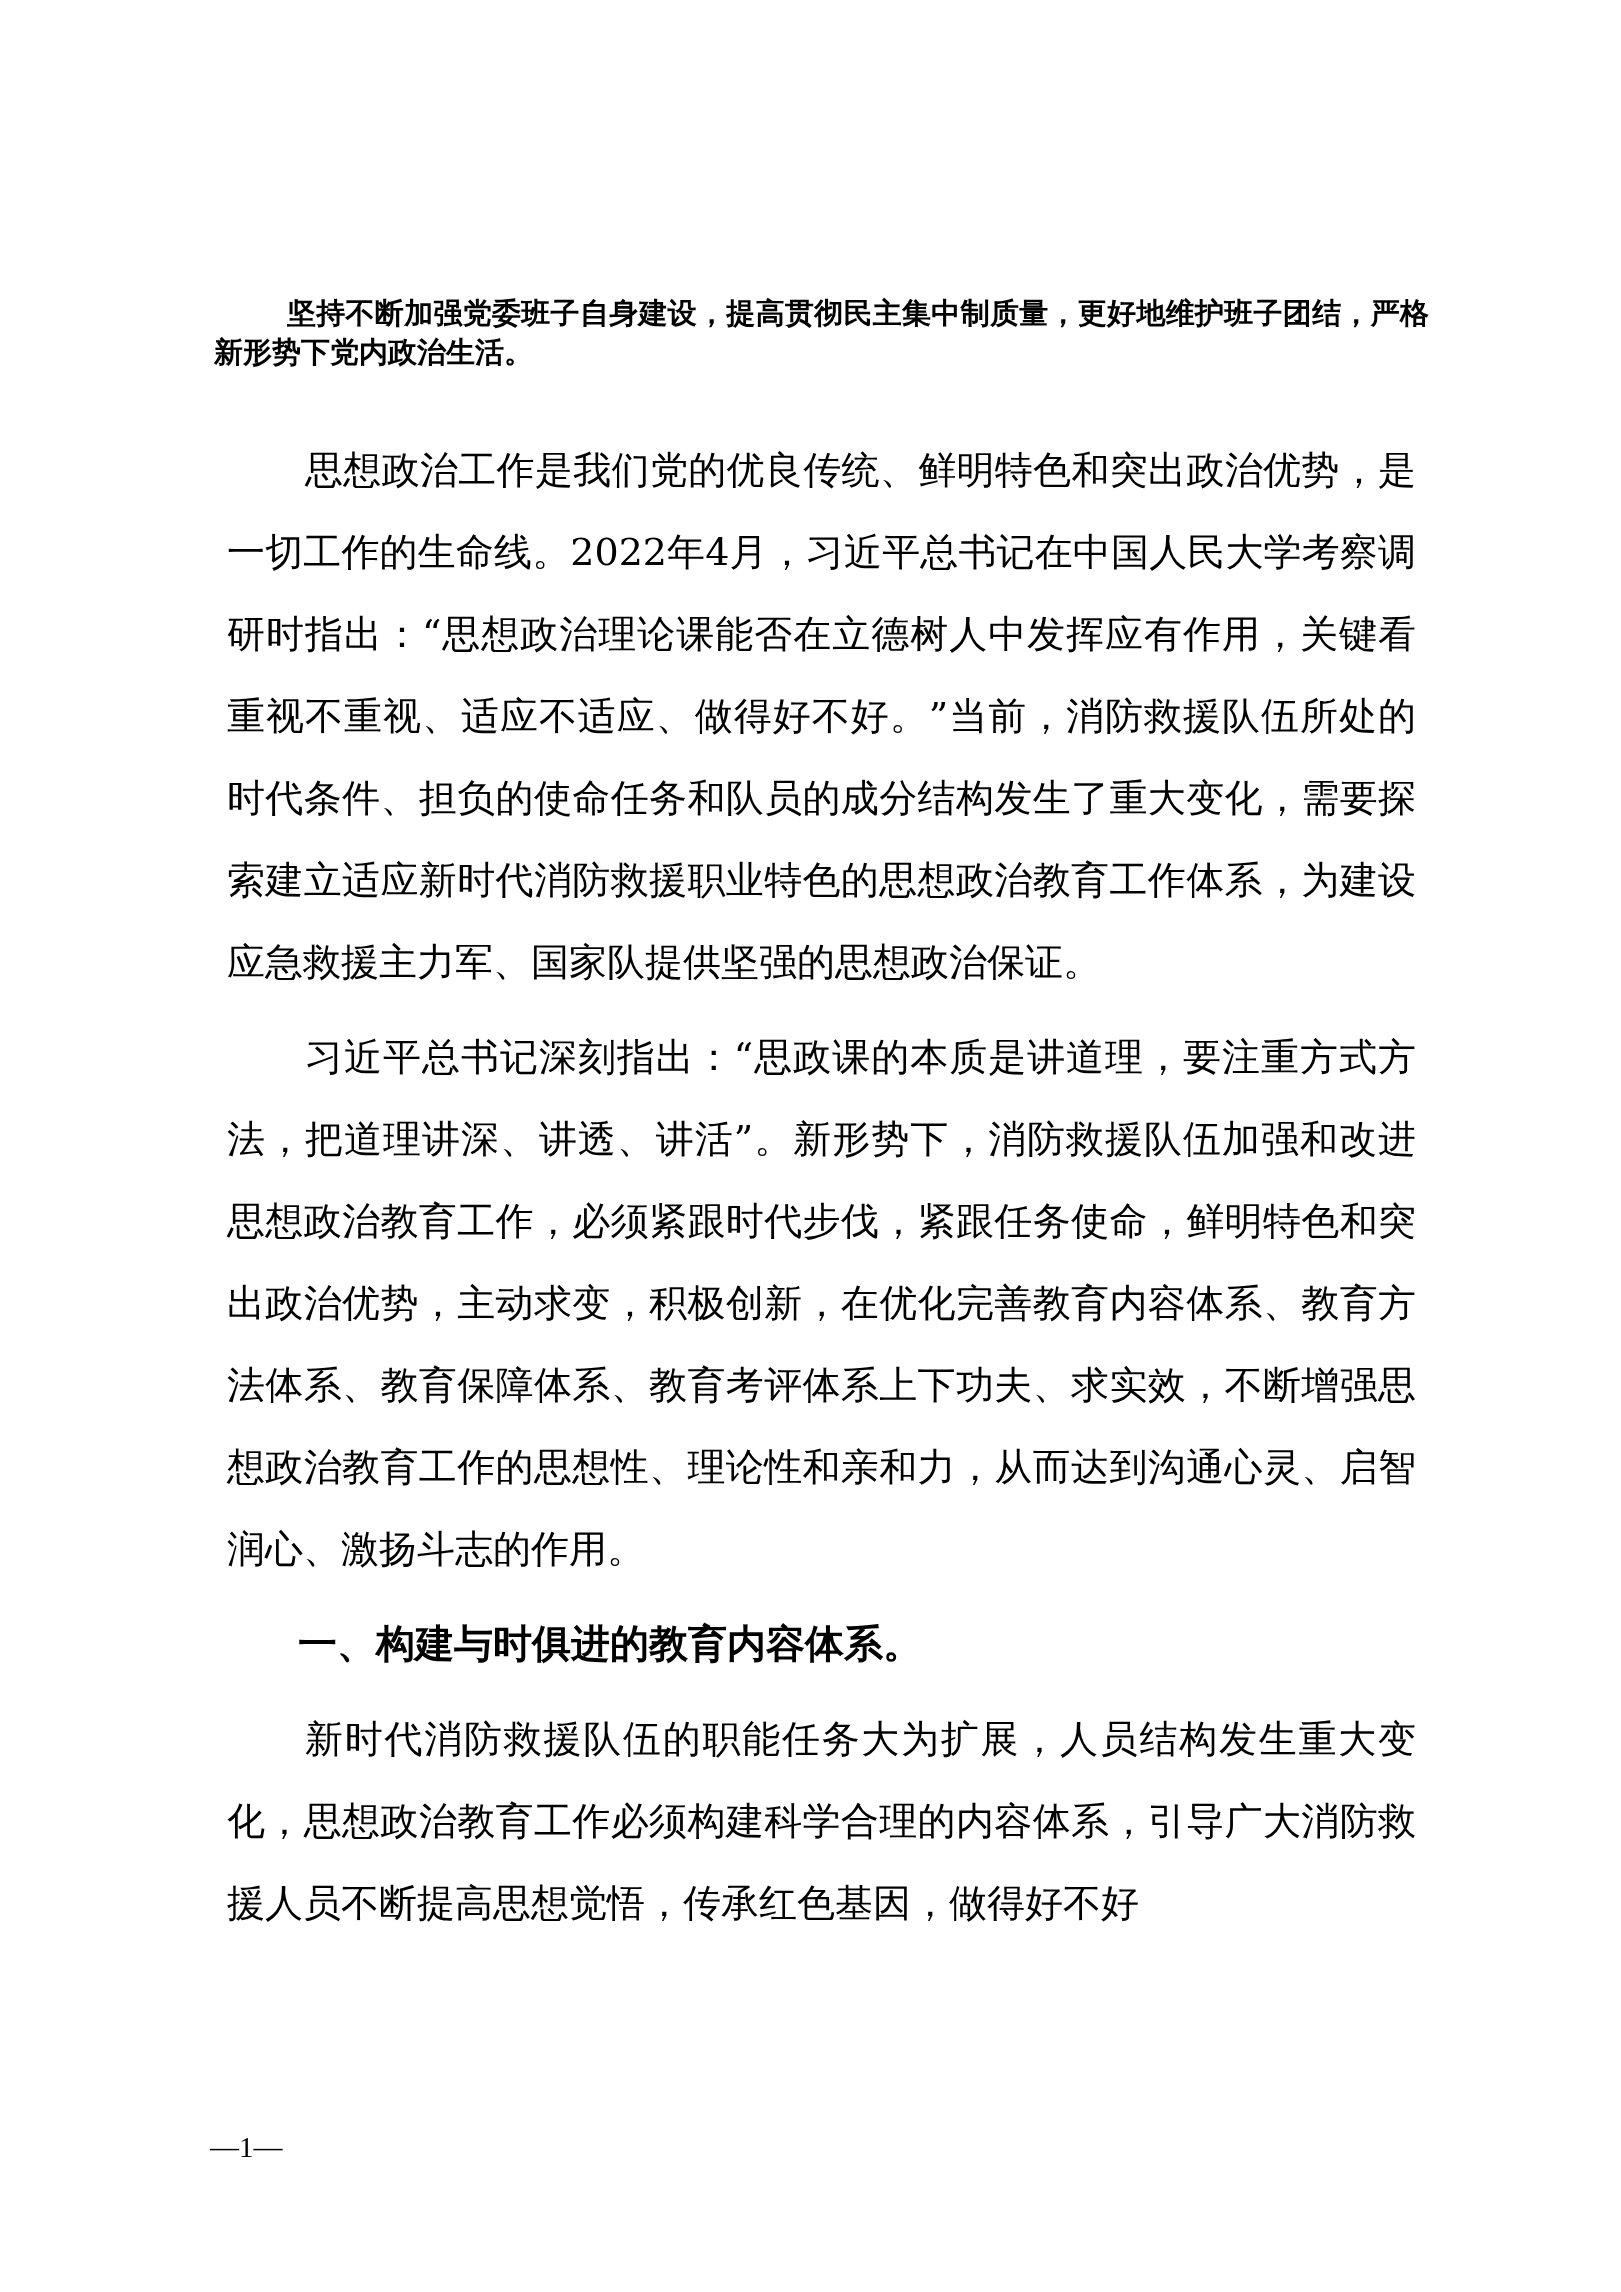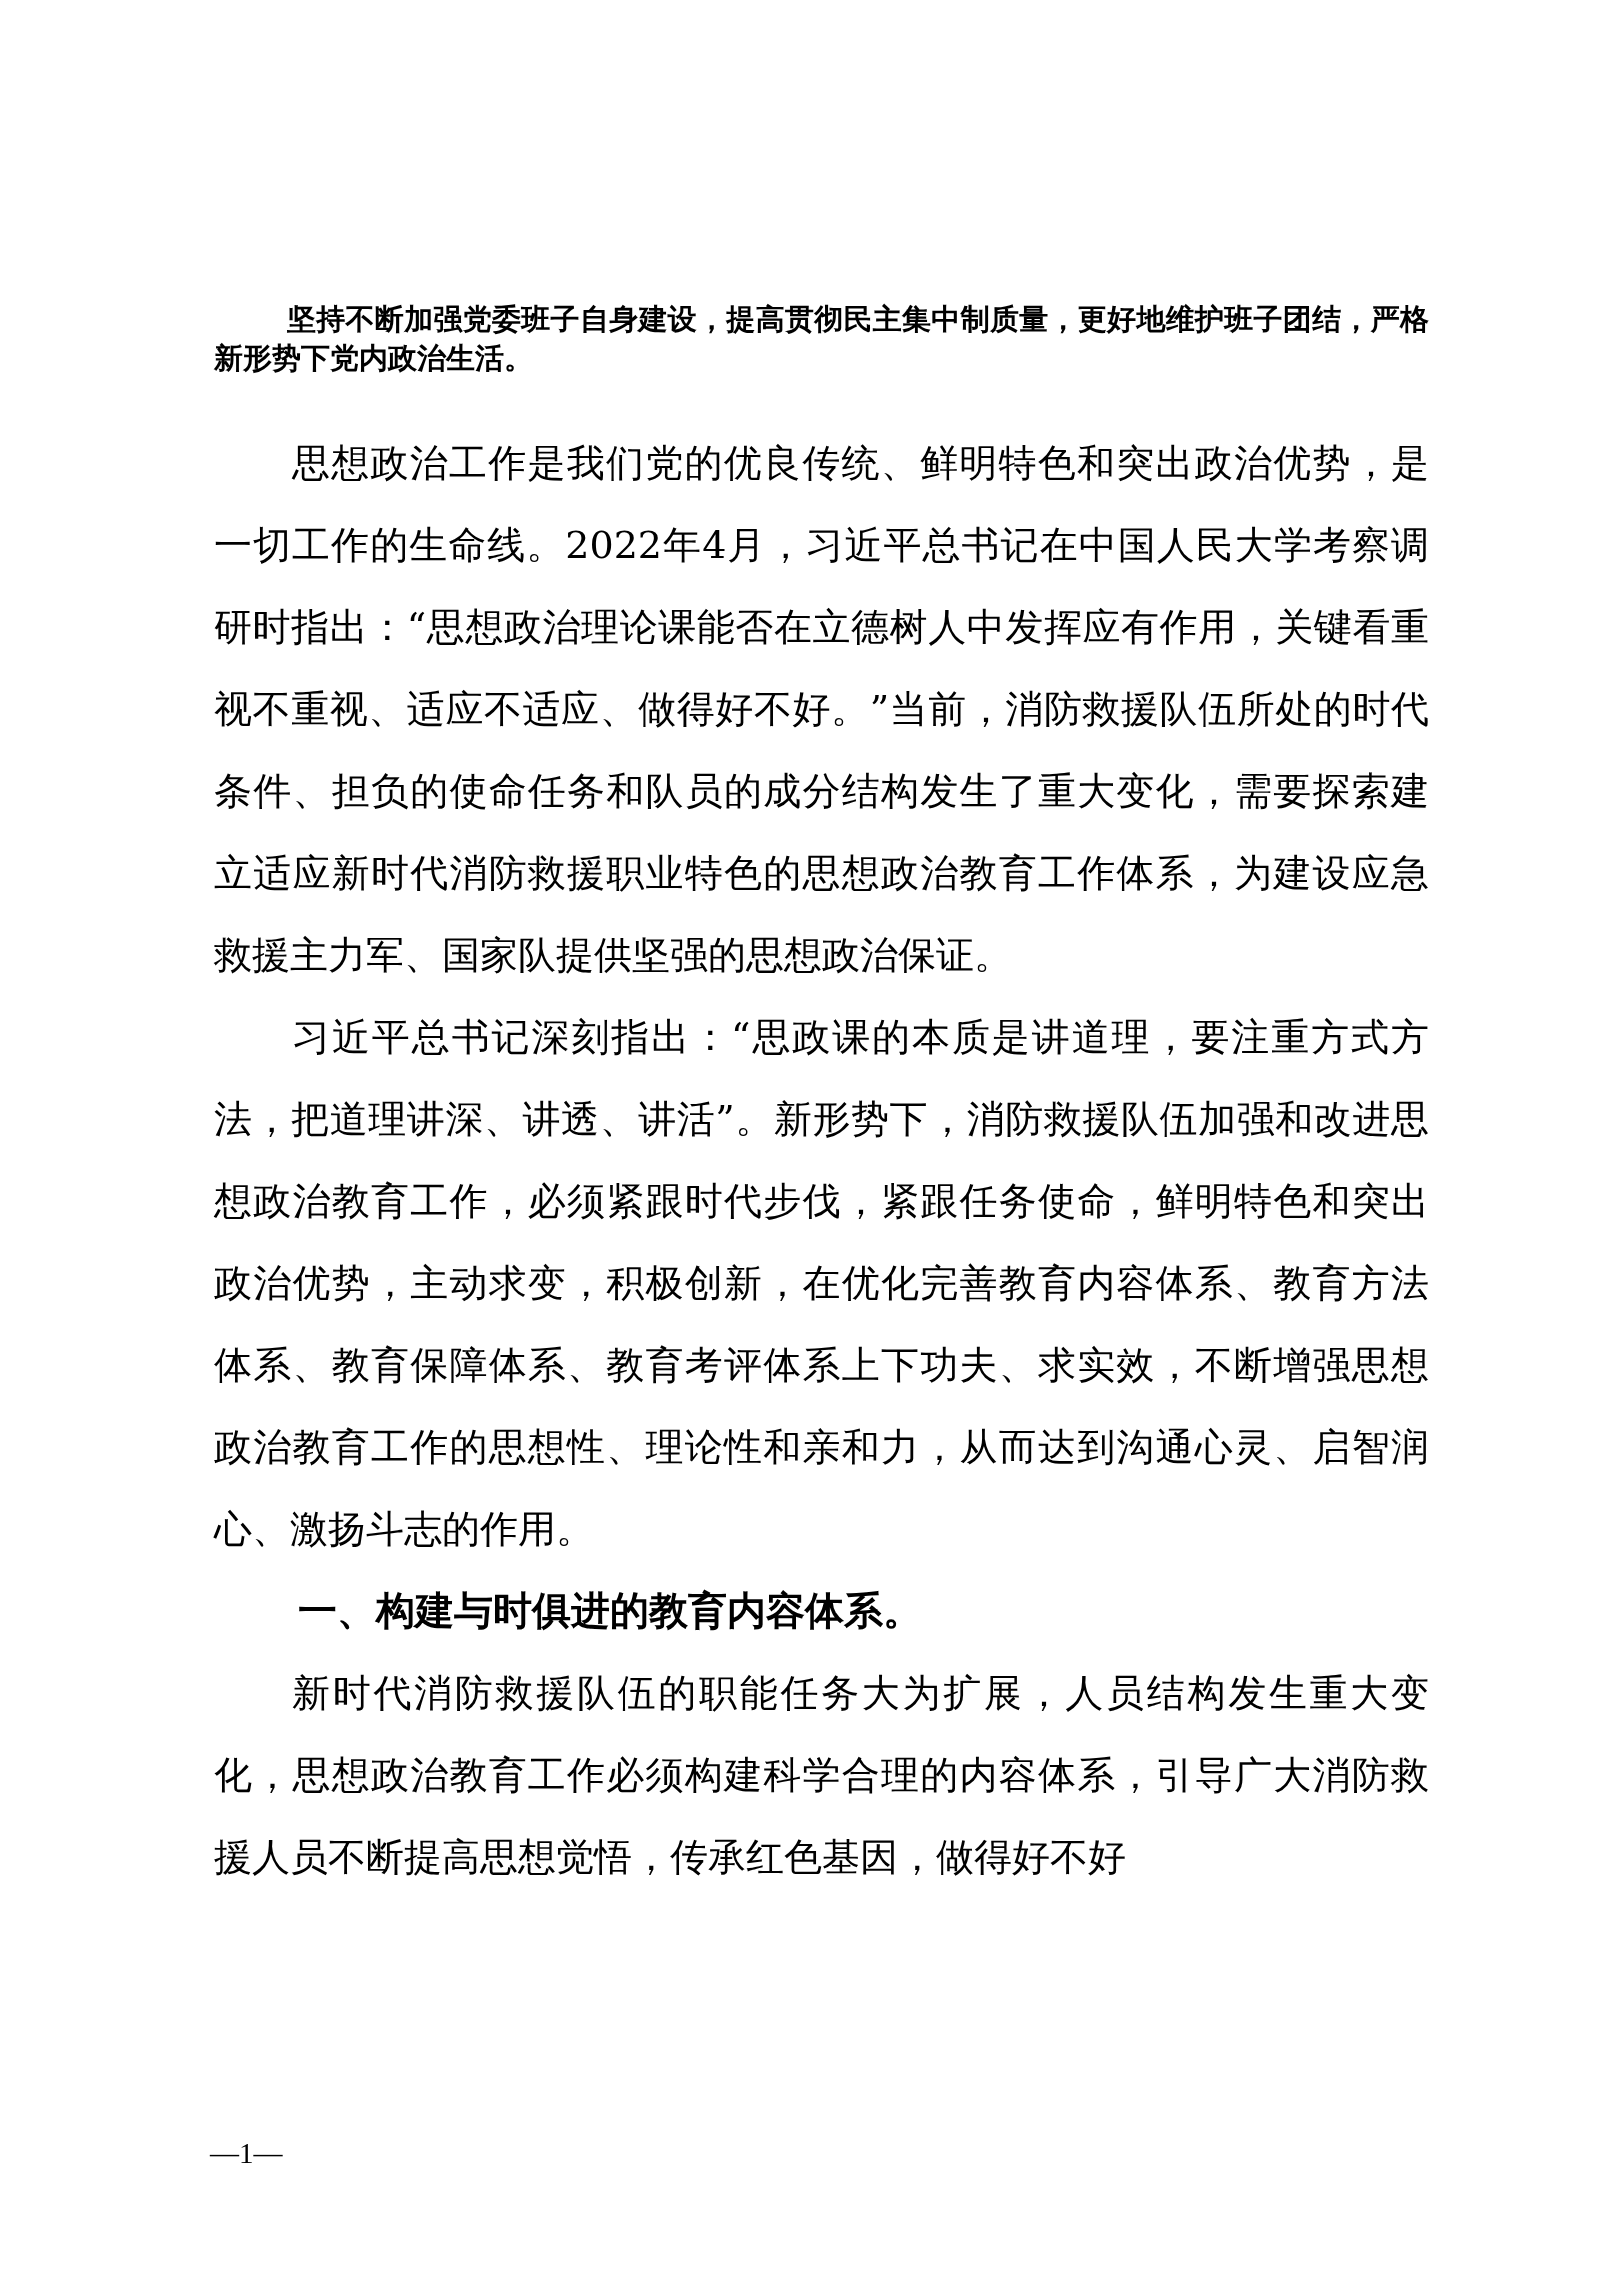--- a/index.html
+++ b/index.html
@@ -10,21 +10,21 @@
     body {
       width: 1621px;
       height: 2293px;
       position: relative;
       overflow: hidden;
       color: #000000;
     }
     .page {
       position: absolute;
       left: 0;
-      top: 6px;
+      top: 0;
       width: 1621px;
       height: 2071px;
       background: #ffffff;
     }
     .summary {
       position: absolute;
       left: 214px;
       top: 294px;
       width: 1215px;
       font-family: "DejaVu Sans", sans-serif;
@@ -40,21 +40,21 @@
       position: absolute;
       left: 214px;
       width: 1215px;
       font-family: "DejaVu Serif", serif;
       font-size: 38px;
       line-height: 82px;
       text-align: justify;
       text-align-last: left;
     }
     .para {
-      margin: 0;
+      margin: 13px;
       text-indent: 78px;
     }
     .heading {
       margin: 0;
       font-family: Liberation Sans, sans-serif;
       font-weight: bold;
       font-size: 39px;
       line-height: 82px;
       text-indent: 84px;
     }

